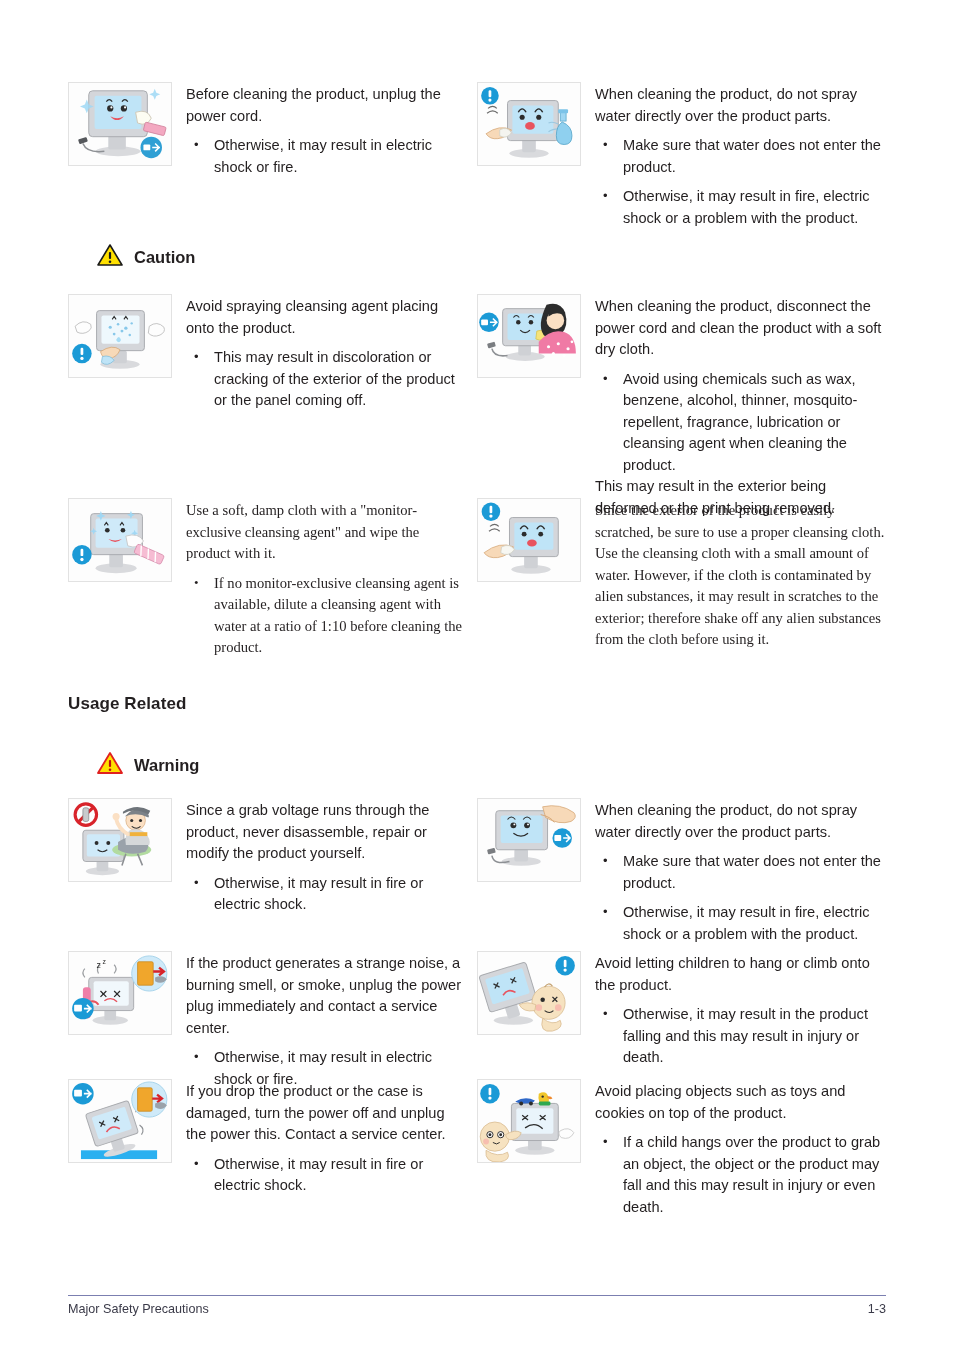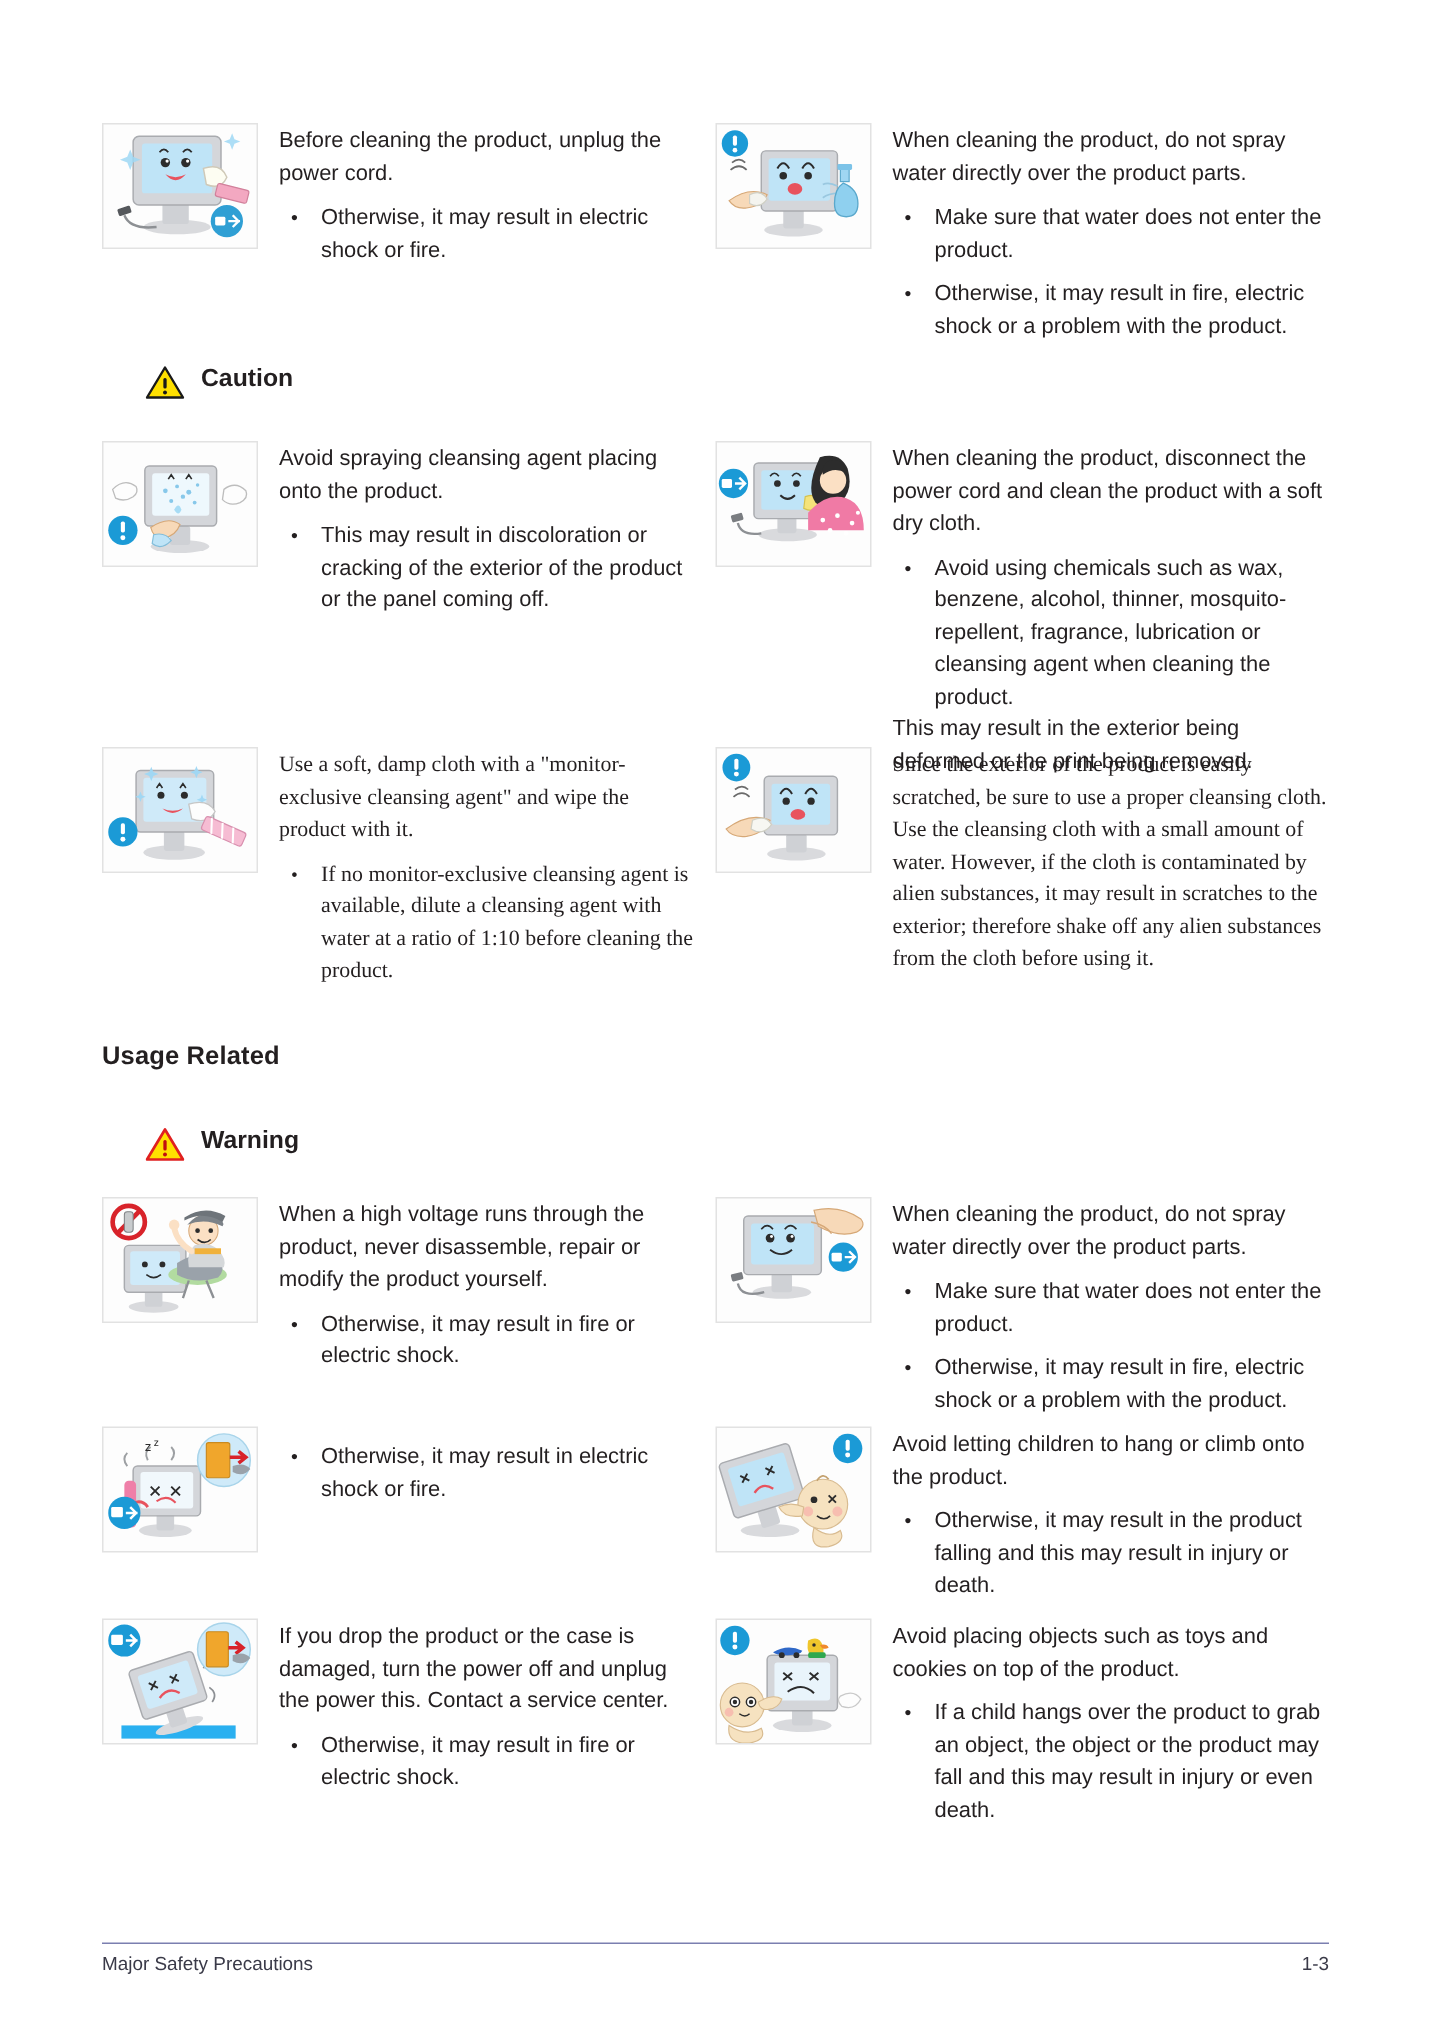--- a/index.html
+++ b/index.html
@@ -77,21 +77,21 @@
     left: 68px;
     font-size: 17px;
     font-weight: bold;
     color: #231f20;
     letter-spacing: 0.1px;
   }
   .alert-head {
     position: absolute;
     left: 97px;
     display: flex;
-    align-items: flex-start;
+    align-items: flex-end;
     gap: 11px;
   }
   .alert-head .label {
     font-size: 16.5px;
     font-weight: bold;
     color: #231f20;
   }
   .tri { width: 26px; height: 24px; display:block; }
 
   
@@ -368,21 +368,21 @@
           <circle cx="48" cy="18" r="3.6" fill="#fbe0c4"></circle>
           <rect x="62" y="34" width="18" height="4" fill="#f0b13b"></rect>
           <g>
             <circle cx="17" cy="16" r="11" fill="none" stroke="#d8232a" stroke-width="3.2"></circle>
             <path d="M9 24 L25 8" stroke="#d8232a" stroke-width="3.2"></path>
             <rect x="14" y="9" width="6" height="14" rx="2" fill="#c8cbcd" stroke="#7f8285" stroke-width="0.7"></rect>
           </g>
         </svg>
       </div>
       <div class="body-text">
-        <p>When a high voltage runs through the product, never disassemble, repair or modify the product yourself.</p>
+        <p>Since a grab voltage runs through the product, never disassemble, repair or modify the product yourself.</p>
         <ul class="bullets">
           <li>Otherwise, it may result in fire or electric shock.</li>
         </ul>
       </div>
     </div>
     <div class="col">
       <div class="thumb">
         <svg viewBox="0 0 104 84">
           <ellipse cx="44" cy="64" rx="20" ry="4.5" fill="#d9dadd"></ellipse>
           <rect x="37" y="51" width="14" height="13" rx="2" fill="#cfd1d5"></rect>
@@ -438,20 +438,21 @@
           <circle cx="14" cy="58" r="11" fill="#1b9ad6"></circle>
           <rect x="5" y="54" width="8" height="7" rx="1" fill="#fff"></rect>
           <path d="M15 58 h8 M18 54 l4 4 l-4 4" stroke="#fff" stroke-width="1.7" fill="none"></path>
           <circle cx="82" cy="22" r="18" fill="#cfeaf9" stroke="#a8d4ea" stroke-width="1"></circle>
           <rect x="70" y="10" width="16" height="24" rx="1.5" fill="#f0a62c" stroke="#c98a20" stroke-width="0.8"></rect>
           <path d="M86 20 h10 M92 16 l5 4 l-5 4" stroke="#d8232a" stroke-width="2.4" fill="none"></path>
           <path d="M88 26 q8 -3 12 2 q-5 6 -12 2z" fill="#9aa2aa"></path>
         </svg>
       </div>
       <div class="body-text">
+        <p>If the product generates a strange noise, a burning smell, or smoke, unplug the power plug immediately and contact a service center.</p>
         <ul class="bullets">
           <li>Otherwise, it may result in electric shock or fire.</li>
         </ul>
       </div>
     </div>
     <div class="col">
       <div class="thumb">
         <svg viewBox="0 0 104 84">
           <ellipse cx="36" cy="70" rx="20" ry="4.5" fill="#d9dadd"></ellipse>
           <g transform="rotate(-17 40 44)">

